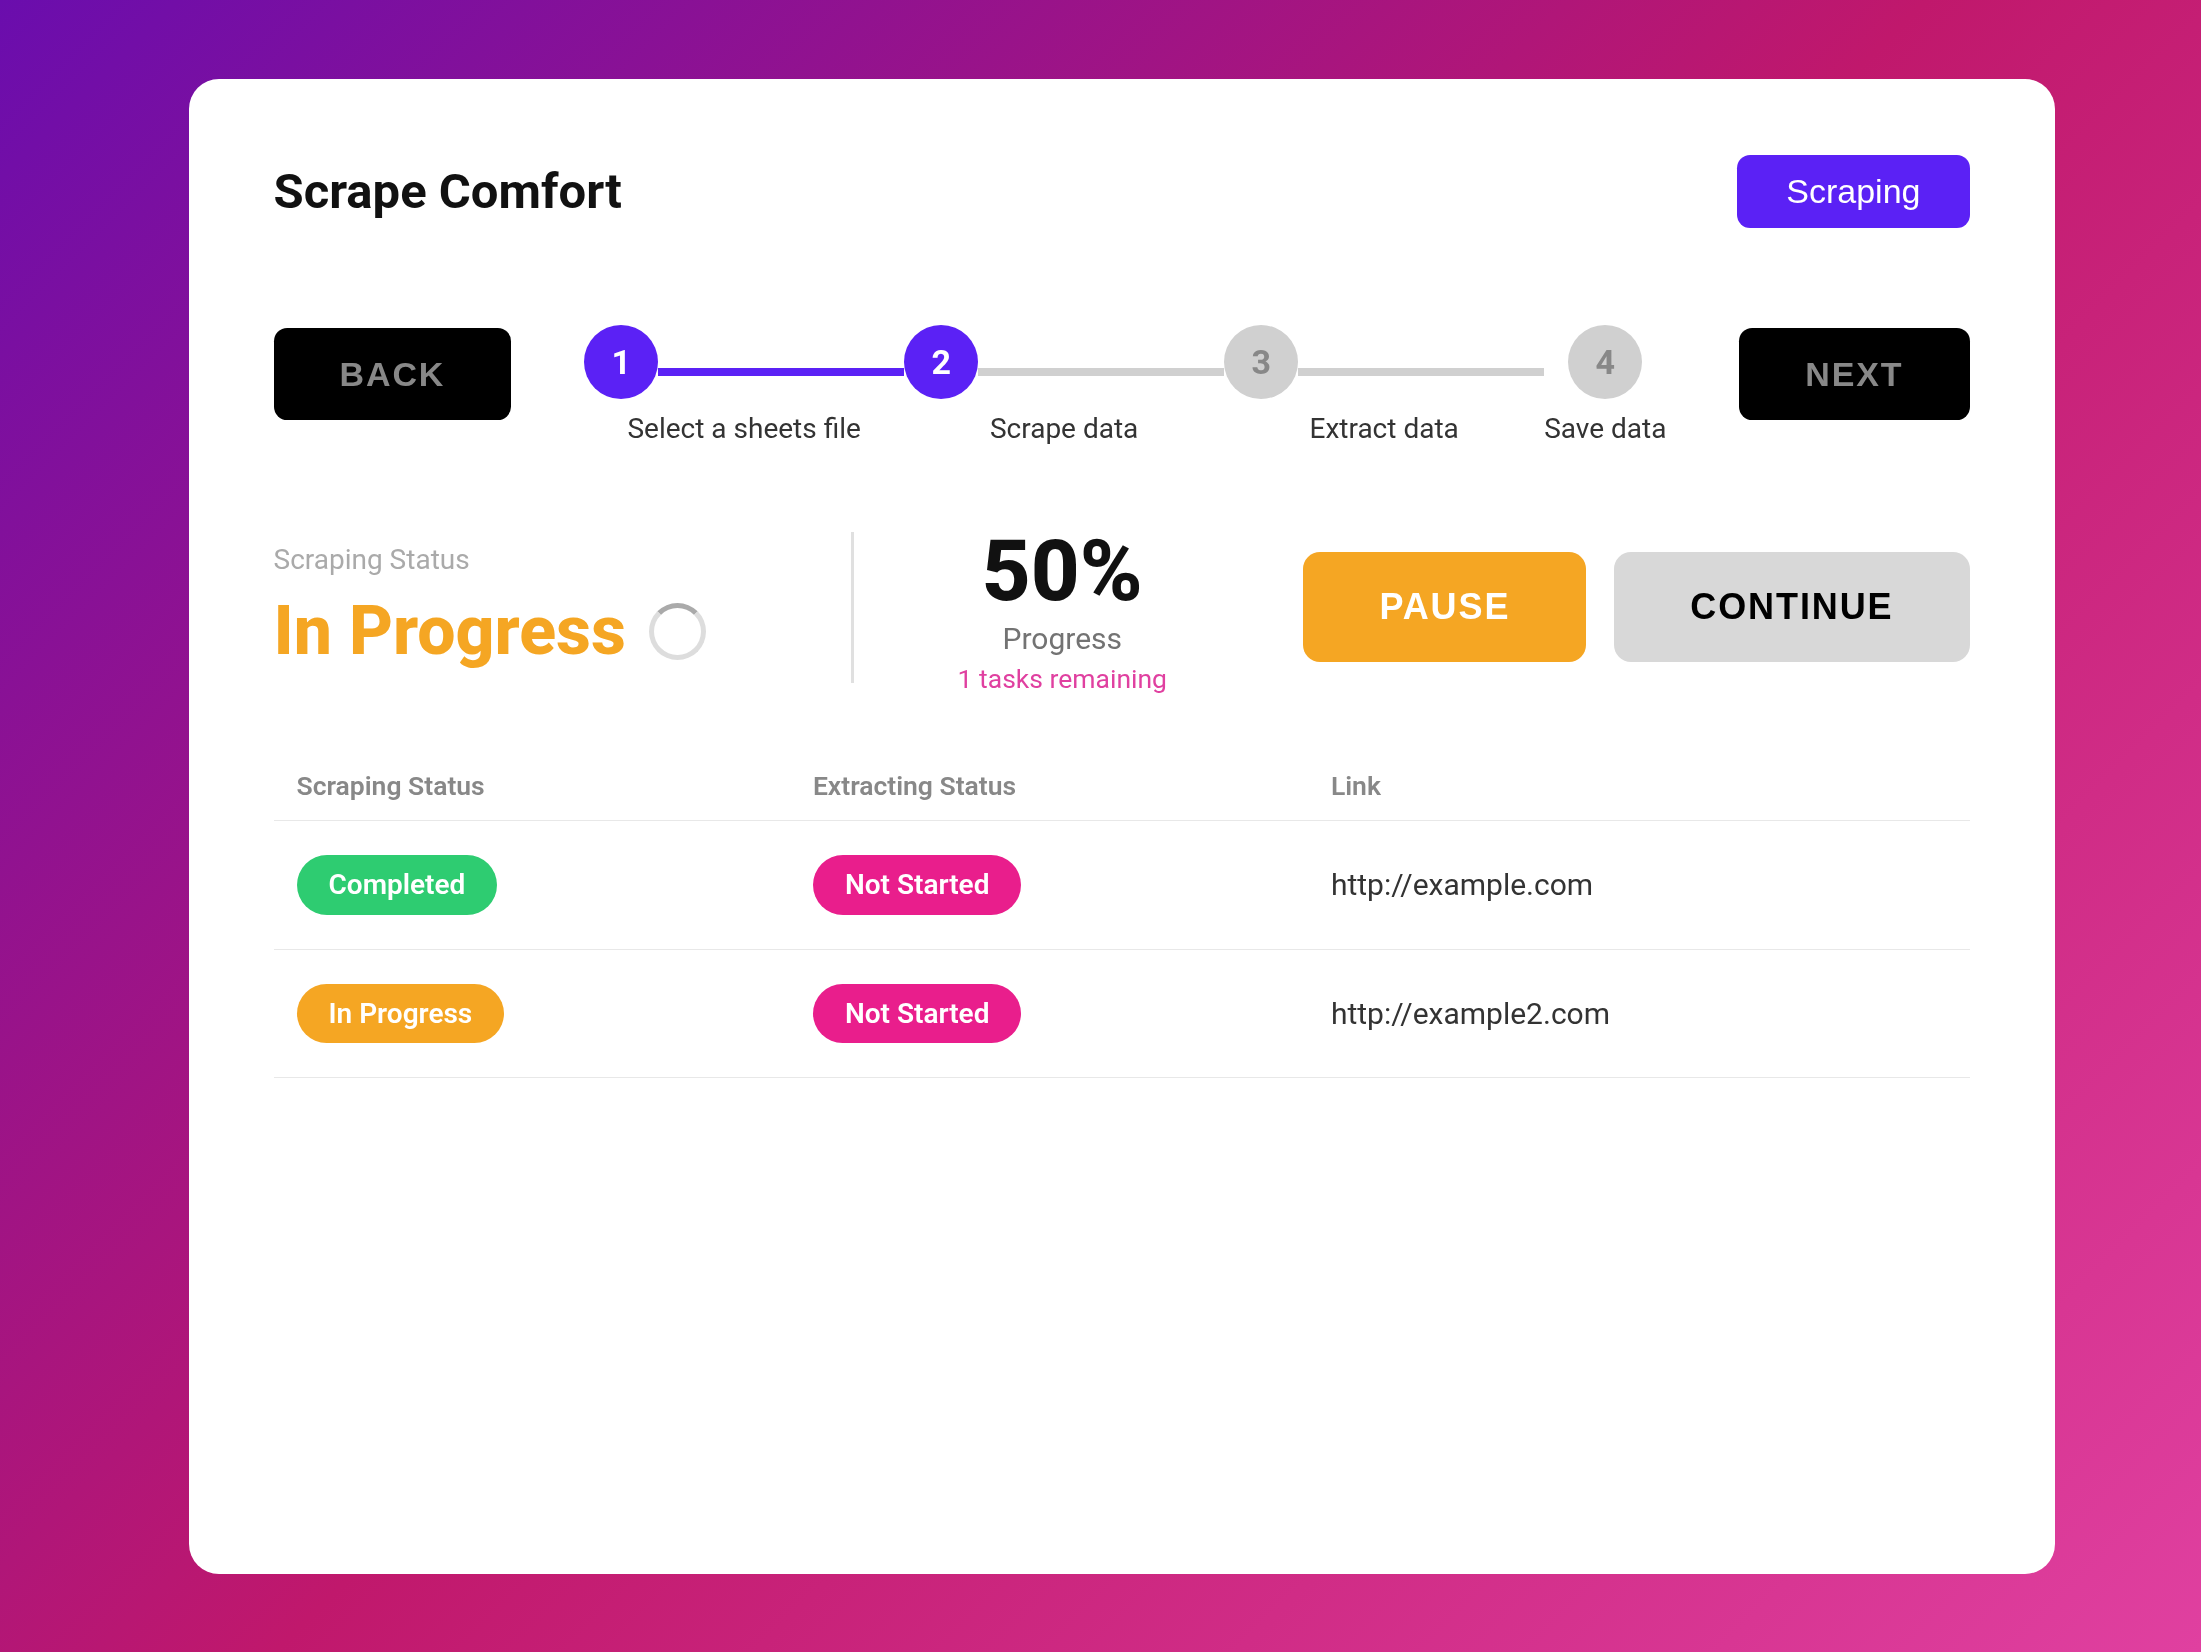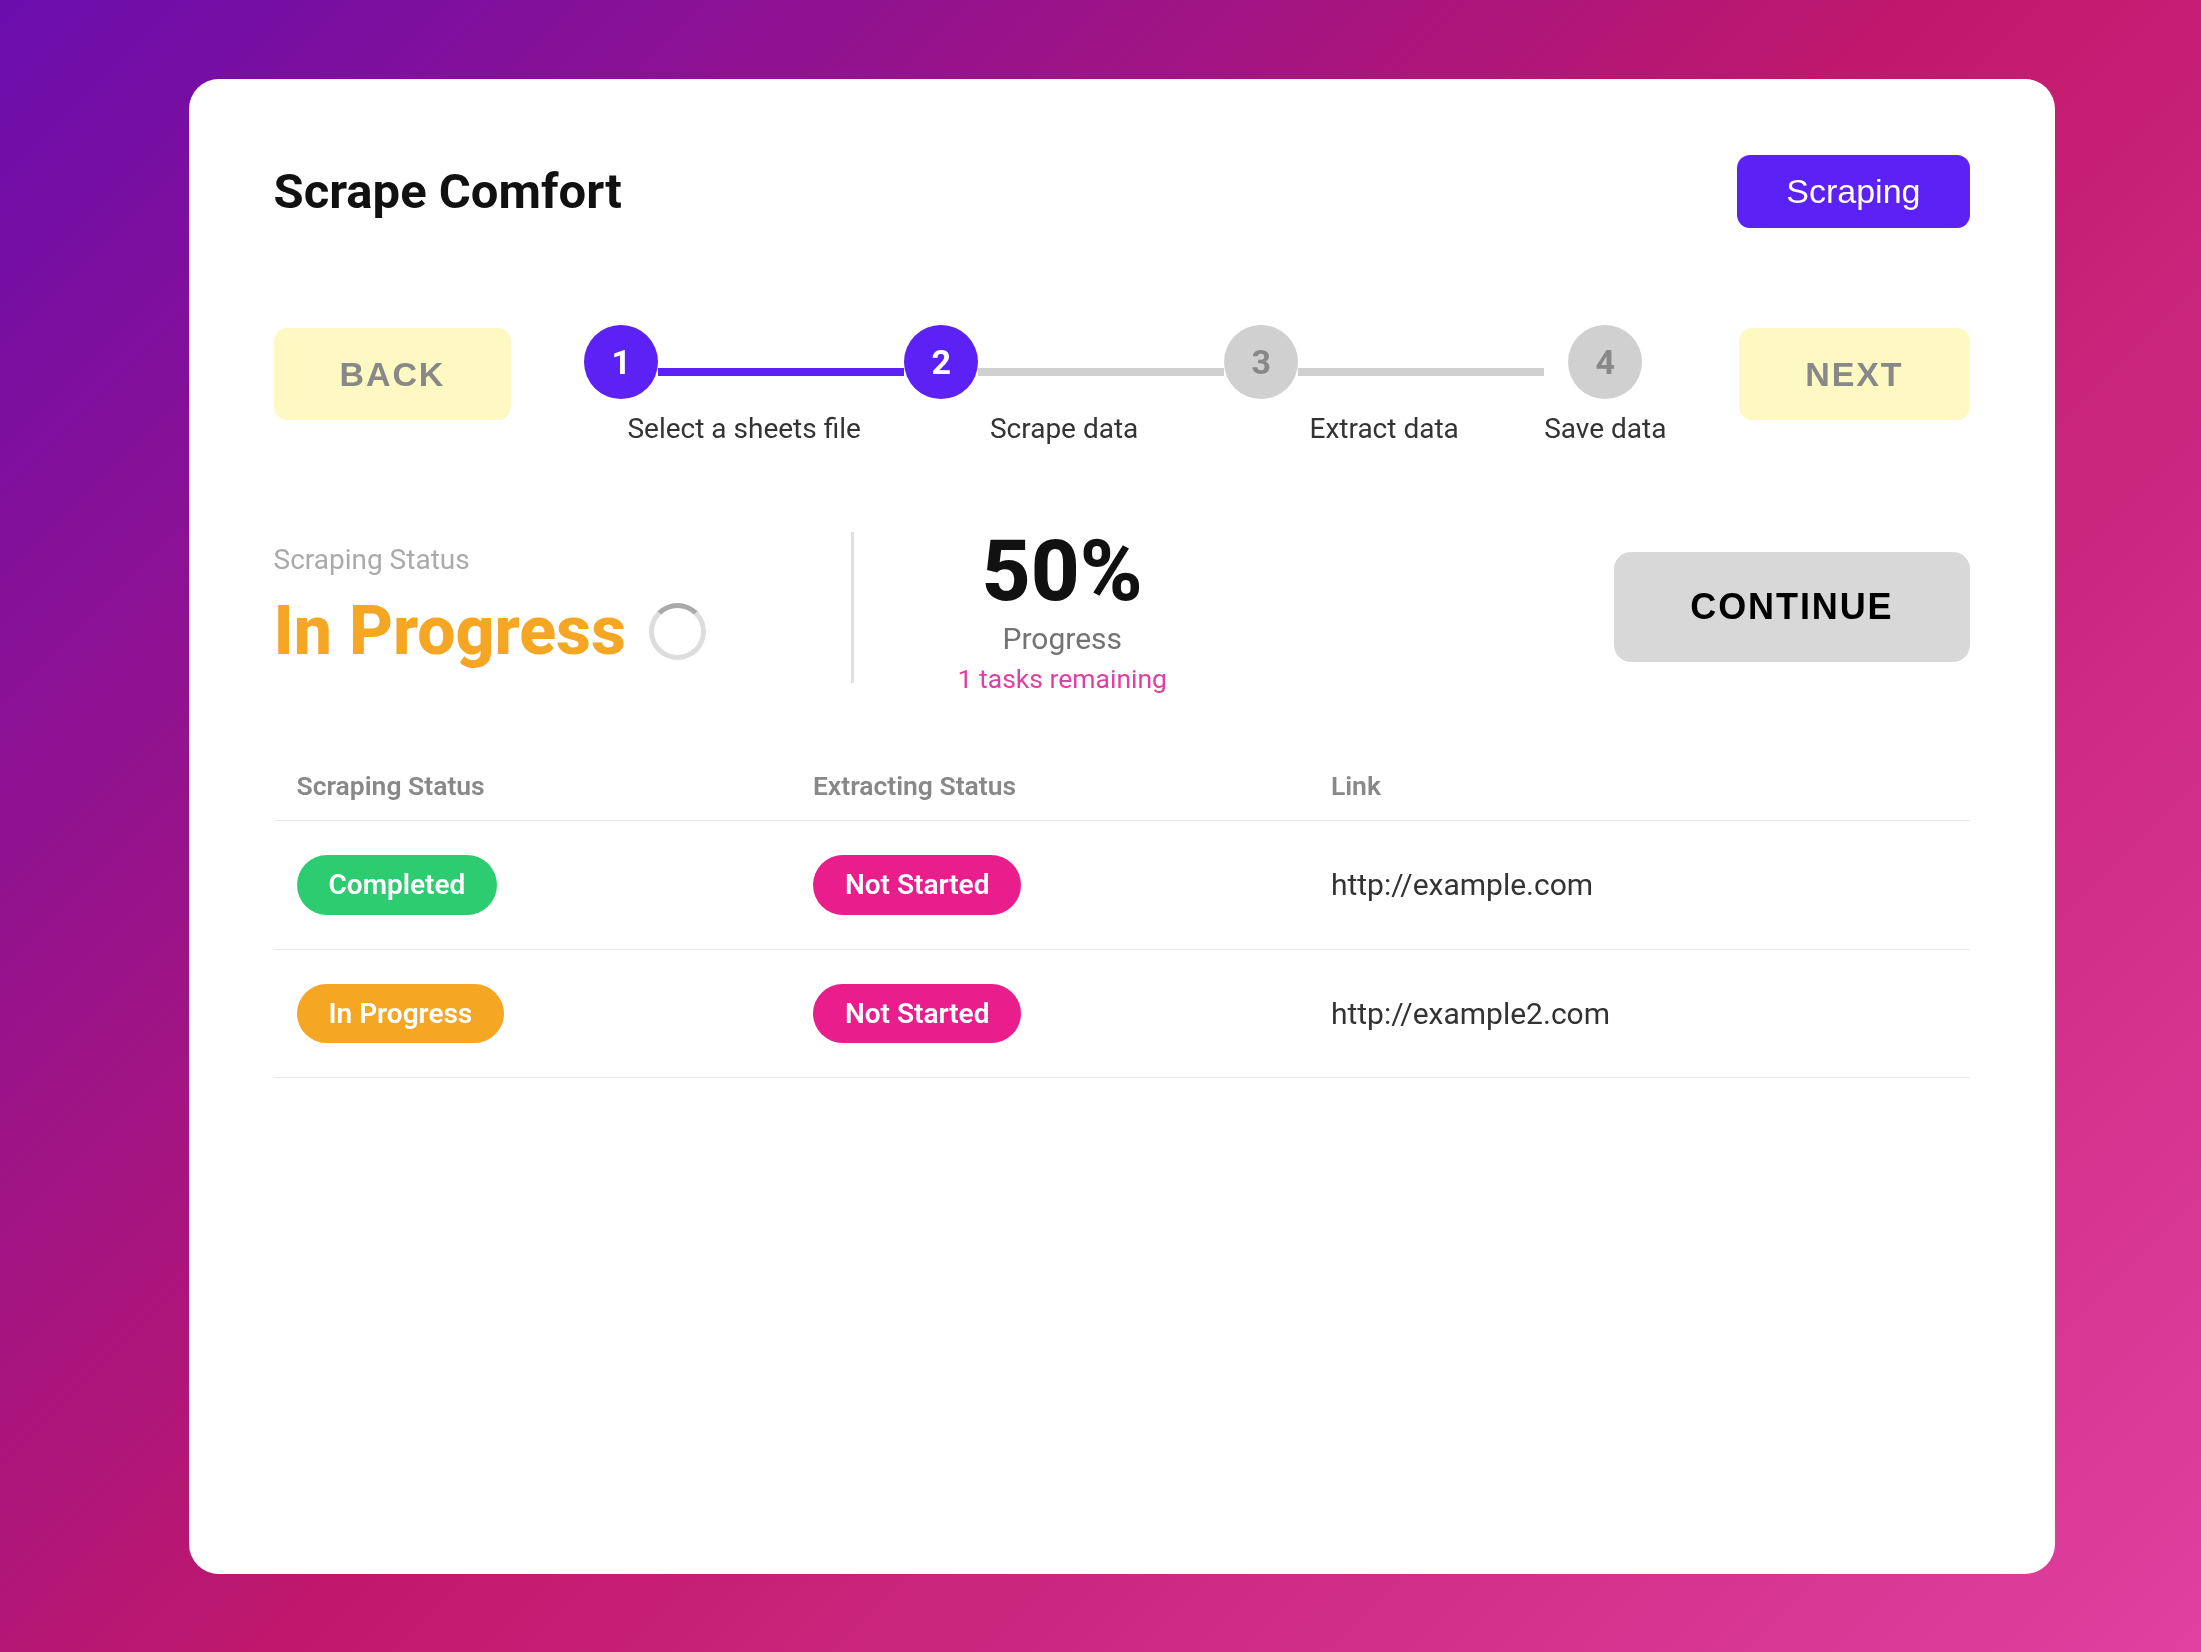--- a/index.html
+++ b/index.html
@@ -70,21 +70,21 @@
       justify-content: space-between;
       margin-bottom: 76px;
     }
 
     .nav-btn {
       padding: 26.5px 66px;
       border-radius: 13.2px;
       font-size: 34px;
       font-weight: 600;
       border: none;
-      background: #fef9c3;
+      background: #000000;
       color: #888;
       cursor: pointer;
       letter-spacing: 1.9px;
     }
 
     .stepper {
       display: flex;
       align-items: flex-start;
       gap: 0;
       flex: 1;
@@ -361,20 +361,21 @@
 
     <div class="status-divider"></div>
 
     <div class="progress-block">
       <div class="progress-pct">50%</div>
       <div class="progress-word">Progress</div>
       <div class="tasks-remaining">1 tasks remaining</div>
     </div>
 
     <div class="action-btns">
+      <button class="btn-pause">PAUSE</button>
       <button class="btn-continue">CONTINUE</button>
     </div>
   </div>
 
   <table class="data-table">
     <thead>
       <tr>
         <th>Scraping Status</th>
         <th>Extracting Status</th>
         <th>Link</th>

